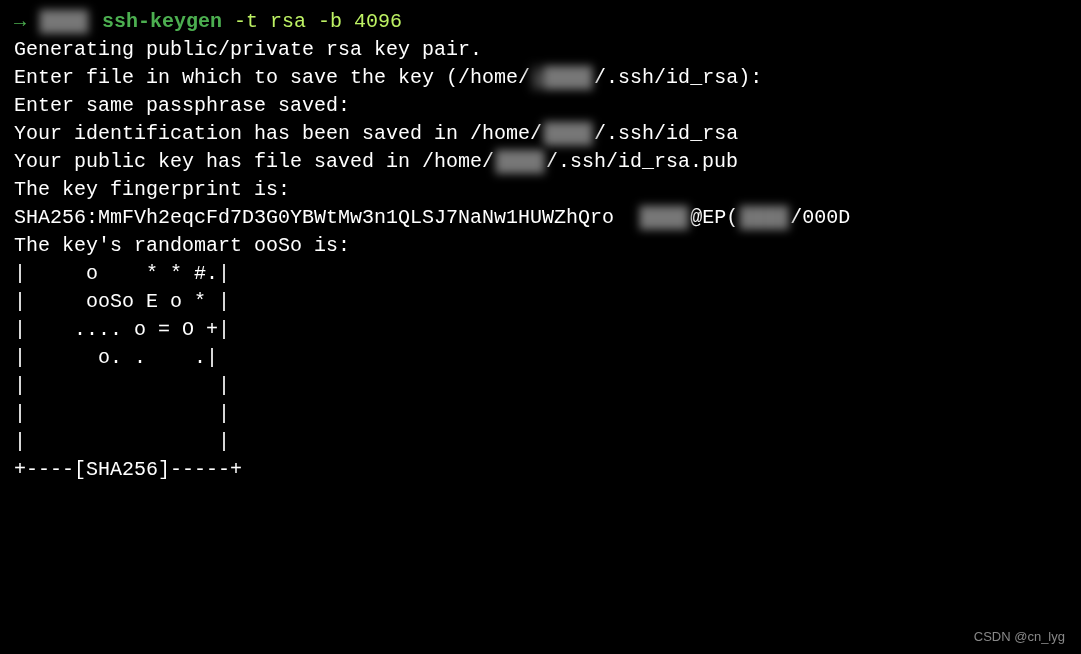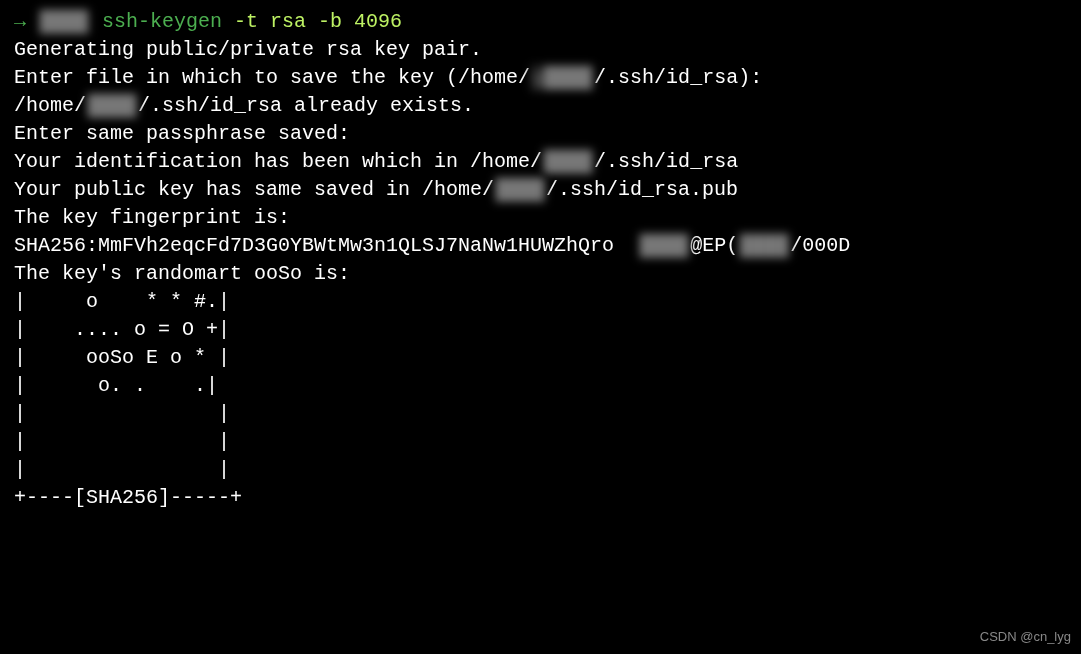--- a/index.html
+++ b/index.html
@@ -22,60 +22,59 @@
     .terminal-line {
       white-space: pre;
       display: block;
     }
     .prompt-arrow {
       color: #4caf50;
       font-weight: bold;
     }
     .command-name {
       color: #4caf50;
-      font-weight: normal;
+      font-weight: bold;
     }
     .command-args {
       color: #bef264;
     }
     .redacted {
       display: inline-block;
       background-color: #1a1a1a;
       color: #777;
       filter: blur(4px);
       border-radius: 2px;
       vertical-align: baseline;
       padding: 0 2px;
     }
     .watermark {
       position: absolute;
       bottom: 8px;
-      right: 10px;
+      right: 16px;
       color: #888888;
       font-size: 13px;
       font-family: Arial, sans-serif;
     }
   </style>
 </head>
 <body>
 
 <div>
   <div class="terminal-line"><span class="prompt-arrow">→</span> <span class="redacted">████</span> <span class="command-name">ssh-keygen</span><span class="command-args"> -t rsa -b 4096</span></div>
   <div class="terminal-line">Generating public/private rsa key pair.</div>
   <div class="terminal-line"><span>Enter file in which to save the key (/home/</span><span class="redacted">g████</span><span>/.ssh/id_rsa):</span></div>
-  <div class="terminal-line"><span>/home/</span><span class="redacted">████</span><span>/.ssh/id_rsa already exists.</span></div>
   <div class="terminal-line">Enter same passphrase saved:</div>
-  <div class="terminal-line"><span>Your identification has been which in /home/</span><span class="redacted">████</span><span>/.ssh/id_rsa</span></div>
-  <div class="terminal-line"><span>Your public key has same saved in /home/</span><span class="redacted">████</span><span>/.ssh/id_rsa.pub</span></div>
+  <div class="terminal-line"><span>Your identification has been saved in /home/</span><span class="redacted">████</span><span>/.ssh/id_rsa</span></div>
+  <div class="terminal-line"><span>Your public key has file saved in /home/</span><span class="redacted">████</span><span>/.ssh/id_rsa.pub</span></div>
   <div class="terminal-line">The key fingerprint is:</div>
   <div class="terminal-line"><span>SHA256:MmFVh2eqcFd7D3G0YBWtMw3n1QLSJ7NaNw1HUWZhQro  </span><span class="redacted">████</span><span>@EP(</span><span class="redacted">████</span><span>/000D</span></div>
   <div class="terminal-line">The key's randomart ooSo is:</div>
   <div class="terminal-line">|     o    * * #.|</div>
+  <div class="terminal-line">|     ooSo E o * |</div>
   <div class="terminal-line">|    .... o = O +|</div>
-  <div class="terminal-line">|     ooSo E o * |</div>
   <div class="terminal-line">|      o. .    .|</div>
   <div class="terminal-line">|                |</div>
   <div class="terminal-line">|                |</div>
   <div class="terminal-line">|                |</div>
   <div class="terminal-line">+----[SHA256]-----+</div>
 </div>
 
 <div class="watermark">CSDN @cn_lyg</div>
 
 </body></html>

